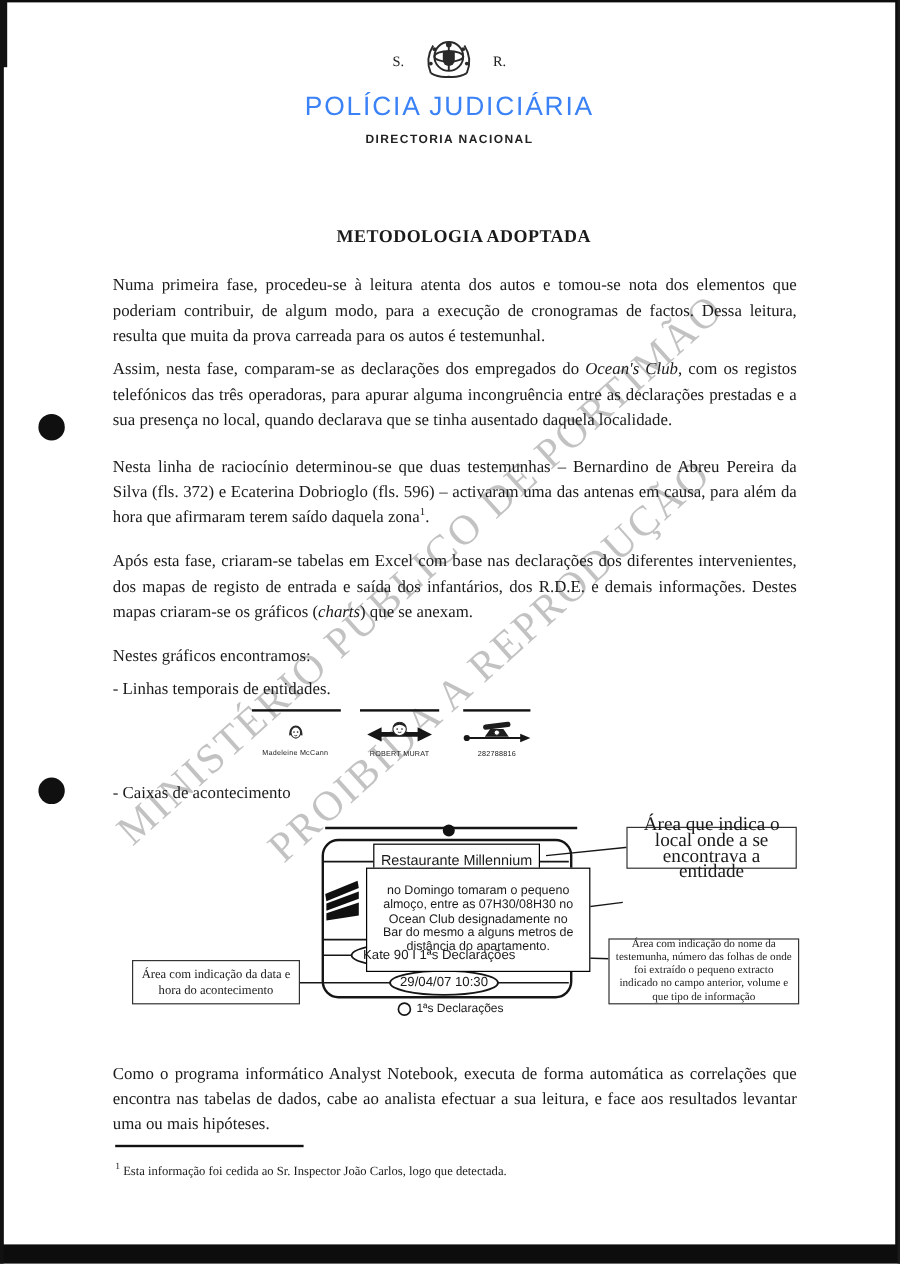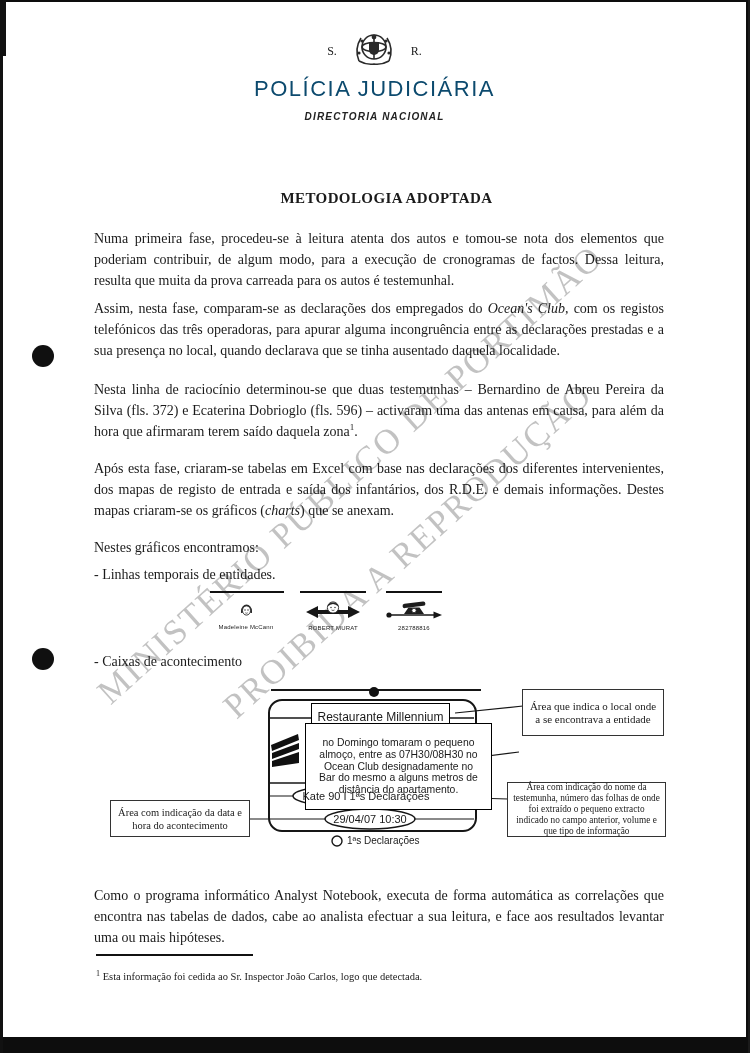--- a/index.html
+++ b/index.html
@@ -27,22 +27,22 @@
     font-family:"Liberation Serif", serif;
     font-size:35px;letter-spacing:2px;
     color:rgba(110,110,110,0.42);
     white-space:nowrap;z-index:1;
   }
   
   .header{position:absolute;left:0;top:30px;width:100%;text-align:center;z-index:2;}
   .crest-row{display:flex;align-items:center;justify-content:center;gap:14px;height:38px;}
   .crest-letter{font-size:12px;color:#222;}
   .ministry{margin-top:4px;font-family:"Liberation Sans", sans-serif;font-size:10px;font-weight:bold;letter-spacing:1.2px;color:#222;}
-  .org{margin-top:6px;font-family:"Liberation Sans", sans-serif;font-size:22px;letter-spacing:1.5px;color:#0c4a6e;}
-  .directorate{margin-top:9px;font-family:"Liberation Sans", sans-serif;font-size:10px;font-weight:bold;letter-spacing:1.2px;color:#222;font-style:italic;}
+  .org{margin-top:6px;font-family:"Liberation Sans", sans-serif;font-size:22px;letter-spacing:1.5px;color:#3b82f6;}
+  .directorate{margin-top:9px;font-family:"Liberation Sans", sans-serif;font-size:10px;font-weight:bold;letter-spacing:1.2px;color:#222;}
   
   .doc-title{position:absolute;left:0;top:188px;width:100%;text-align:center;
     font-weight:bold;font-size:15px;letter-spacing:0.4px;z-index:2;padding-left:12px;}
   .body-p{position:absolute;left:91px;width:570px;margin:0;
     font-size:14px;line-height:21px;text-align:justify;z-index:2;}
   .body-p.nojust{text-align:left;}
   sup{font-size:9px;vertical-align:super;line-height:0;}
   
   .timeline-bar{position:absolute;height:2px;background:#111;z-index:2;}
   .entity{position:absolute;width:90px;text-align:center;z-index:2;}
@@ -189,21 +189,21 @@
       <polygon points="2,29 29,20 29,31 2,35" fill="#101010"></polygon>
     </svg>
   </span>
 
   <div class="ellipse-label" style="left:294px;top:788px;width:138px;font-size:11px">Kate 90 I 1ªs Declarações</div>
 
   <div class="ellipse-label" style="left:323px;top:811px;width:88px;font-size:11px">29/04/07 10:30</div>
 
   <div class="legend-label" style="left:344px;top:833px">1ªs Declarações</div>
 
-  <div class="note" style="left:519px;top:687px;width:142px;height:47px;font-size:11px;line-height:13px">Área que indica o local onde a se encontrava a entidade</div>
+  <div class="note" style="left:519px;top:687px;width:142px;height:35px;font-size:16px;line-height:13px">Área que indica o local onde a se encontrava a entidade</div>
 
 
   <div class="note" style="left:504px;top:780px;width:159px;height:55px;font-size:9.3px;line-height:11.2px">Área com indicação do nome da testemunha, número das folhas de onde foi extraído o pequeno extracto indicado no campo anterior, volume e que tipo de informação</div>
 
   <div class="note" style="left:107px;top:798px;width:140px;height:37px;font-size:10.5px;line-height:13px">Área com indicação da data e hora do acontecimento</div>
 
   <p class="body-p" style="top:883px">Como o programa informático Analyst Notebook, executa de forma automática as correlações que encontra nas tabelas de dados, cabe ao analista efectuar a sua leitura, e face aos resultados levantar uma ou mais hipóteses.</p>
 
   <div class="foot-rule"></div>
   <p class="footnote"><sup>1</sup> <span>Esta informação foi cedida ao Sr. Inspector João Carlos, logo que detectada.</span></p>

